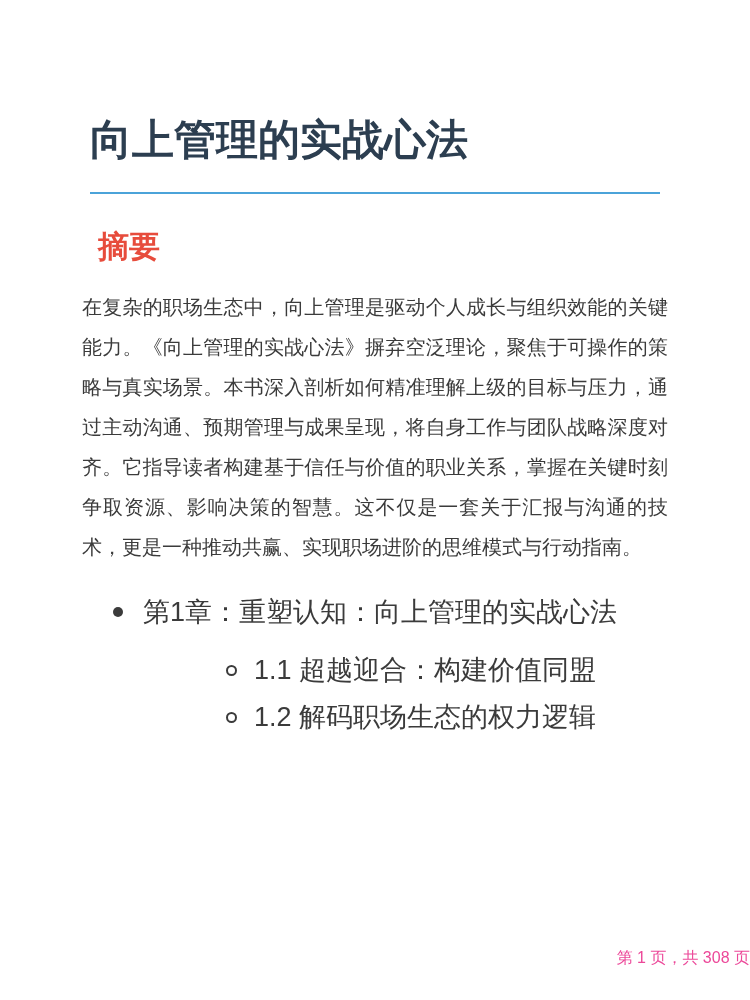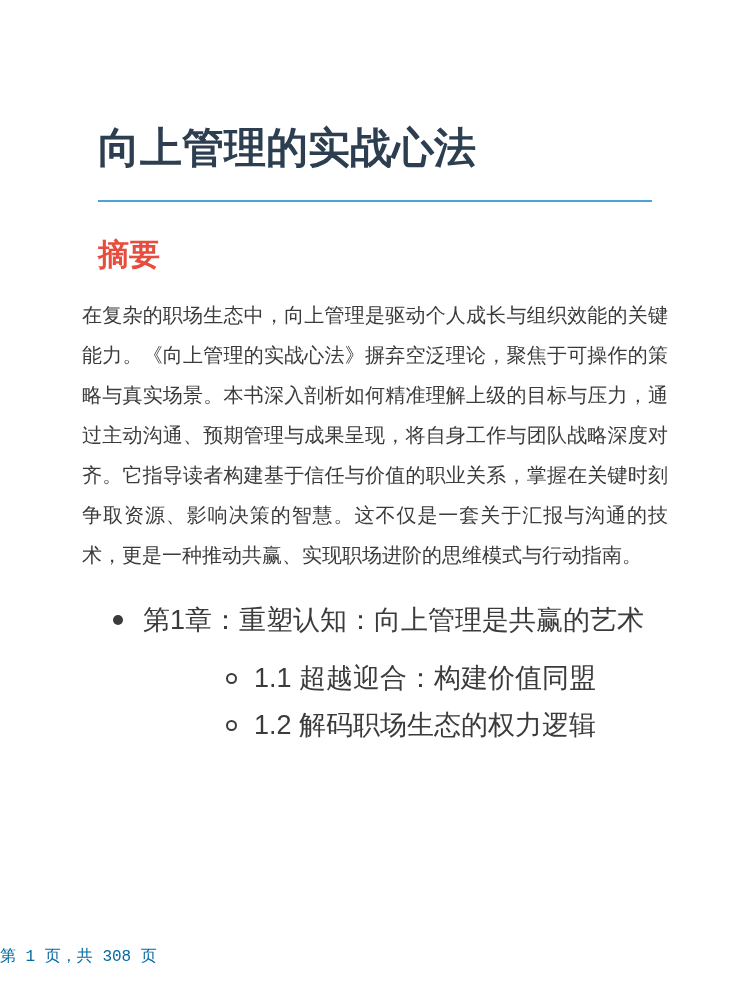--- a/index.html
+++ b/index.html
@@ -15,21 +15,21 @@
   .page {
     position: relative;
     box-sizing: border-box;
     width: 750px;
     height: 1000px;
     padding: 108px 82px 0 82px;
     background: #ffffff;
     overflow: hidden;
   }
   .doc-title {
-    margin: 16px;
+    margin: 8px;
     font-size: 42px;
     line-height: 48px;
     font-weight: 700;
     color: #2c3e50;
     padding-bottom: 28px;
     border-bottom: 2px solid #4ba3d9;
   }
   .section-heading {
     font-size: 31px;
     line-height: 37px;
@@ -78,43 +78,42 @@
     background: transparent;
     border: 2px solid #3b3b3b;
     width: 7px;
     height: 7px;
   }
   .page-footer {
     position: absolute;
     left: 0;
     right: 0;
     bottom: 33px;
-    text-align: left;
+    text-align: right;
     font-size: 16px;
     line-height: 19px;
-    color: #0369a1;
-    font-family: Liberation Mono, monospace;
+    color: #ec4899;
   }
 </style>
 </head>
 <body>
 
 <div class="page">
 
   <h1 class="doc-title">向上管理的实战心法</h1>
 
   <h2 class="section-heading abstract-heading">摘要</h2>
 
   <p class="abstract-text">在复杂的职场生态中，向上管理是驱动个人成长与组织效能的关键能力。《向上管理的实战心法》摒弃空泛理论，聚焦于可操作的策略与真实场景。本书深入剖析如何精准理解上级的目标与压力，通过主动沟通、预期管理与成果呈现，将自身工作与团队战略深度对齐。它指导读者构建基于信任与价值的职业关系，掌握在关键时刻争取资源、影响决策的智慧。这不仅是一套关于汇报与沟通的技术，更是一种推动共赢、实现职场进阶的思维模式与行动指南。</p>
 
 
   <ul class="toc-list">
     <li class="toc-item">
       <span class="bullet bullet-disc"></span>
-      <span class="li-text">第1章：重塑认知：向上管理是共赢的艺术</span>
+      <span class="li-text">第1章：重塑认知：向上管理的实战心法</span>
       <ul class="toc-sublist">
         <li class="toc-item">
           <span class="bullet bullet-circle"></span>
           <span class="li-text">1.1 超越迎合：构建价值同盟</span>
         </li>
         <li class="toc-item">
           <span class="bullet bullet-circle"></span>
           <span class="li-text">1.2 解码职场生态的权力逻辑</span>
         </li>
       </ul>

